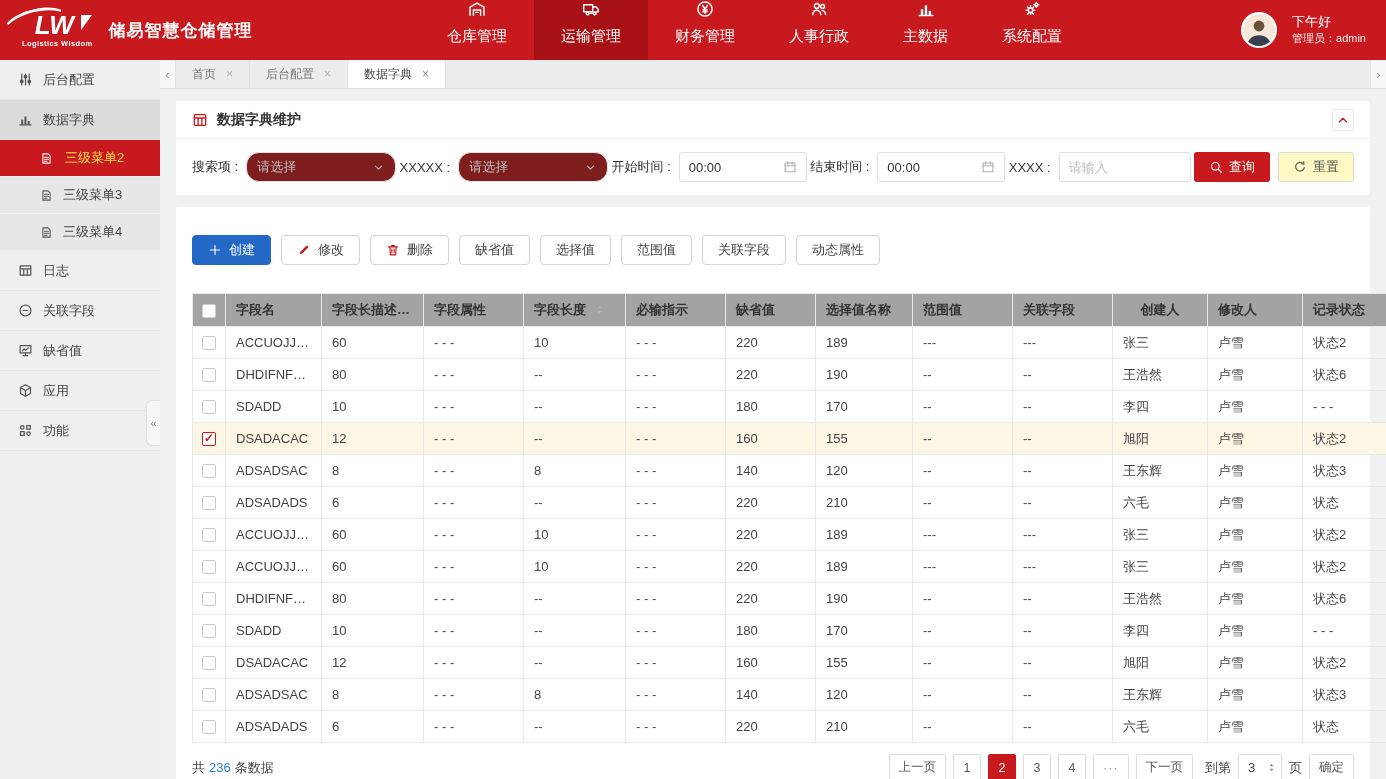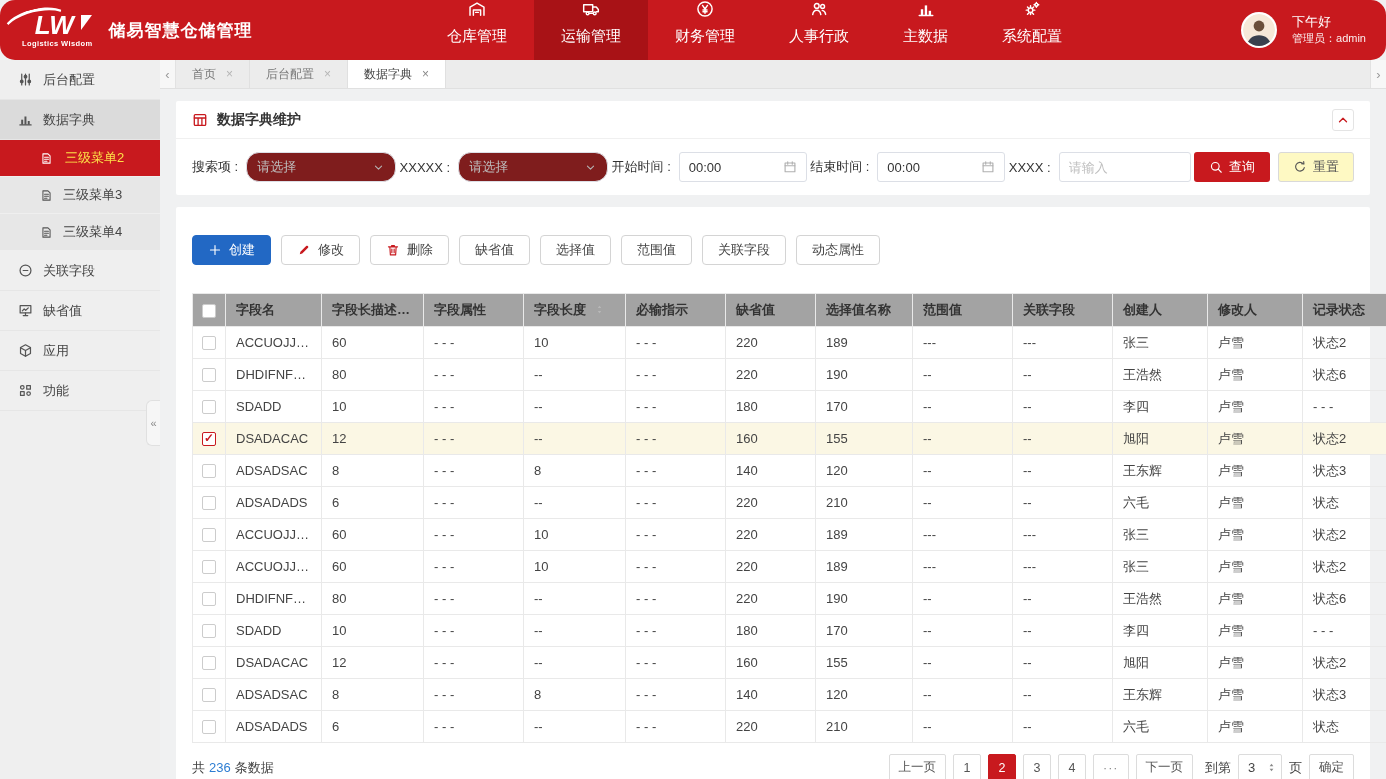--- a/index.html
+++ b/index.html
@@ -6,21 +6,21 @@
     --red:#c8191e; --red-dark:#a81216; --blue:#2268c4; --link:#2d7dd2;
     --bd:#e9e9e9; --inbd:#dcdfe6; --hl:#fbf7e4;
   }
   *{box-sizing:border-box;margin:0;padding:0;}
   body{font-family:"Liberation Sans",sans-serif;background:#fff;}
   .app{width:1386px;height:779px;display:flex;flex-direction:column;overflow:hidden;background:#f0f1f2;}
   .icon{display:inline-flex;align-items:center;justify-content:center;line-height:1;}
   .icon svg{width:1em;height:1em;display:block;}
 
   
-  .topbar{flex:0 0 60px;background:var(--red);display:flex;align-items:center;color:#fff;border-radius:15px;}
+  .topbar{flex:0 0 60px;background:var(--red);display:flex;align-items:center;color:#fff;}
   .brand{display:flex;align-items:center;gap:16px;padding:0 22px;width:420px;flex:0 0 auto;}
   .logo{display:flex;flex-direction:column;align-items:center;}
   .logo-mark{position:relative;font-style:italic;font-weight:bold;font-size:26px;line-height:26px;padding:0 16px 0 10px;}
   .logo-mark::before{content:"";position:absolute;left:-22px;top:-3px;width:62px;height:26px;
     border:2px solid transparent;border-top:3px solid #fff;border-radius:50%;transform:rotate(-14deg);}
   .logo-mark::after{content:"";position:absolute;right:-2px;top:3px;border-left:11px solid #fff;border-bottom:15px solid transparent;}
   .logo-caption{font-size:7.5px;letter-spacing:.4px;white-space:nowrap;margin-top:1px;font-weight:bold;}
   .app-title{font-size:17px;font-weight:bold;letter-spacing:1px;white-space:nowrap;}
   .topnav{flex:1;display:flex;height:100%;}
   .nav-item{display:flex;align-items:center;gap:9px;padding:0 27px;font-size:15px;cursor:pointer;white-space:nowrap;flex-direction:column;}
@@ -255,20 +255,29 @@
               <svg viewBox="0 0 16 16" fill="none" stroke="currentColor" stroke-width="1.3" stroke-linecap="round" stroke-linejoin="round">
                 <path d="M3.6 2.3h6.2l2.6 2.6v8.8H3.6z"></path>
                 <path d="M5.6 6.4h4.8M5.6 8.9h4.8M5.6 11.4h3"></path>
               </svg>
             </span>
             <span>三级菜单4</span>
           </div>
           <div class="side-item top">
             <span class="icon">
               <svg viewBox="0 0 16 16" fill="none" stroke="currentColor" stroke-width="1.3" stroke-linecap="round" stroke-linejoin="round">
+                <rect x="2.4" y="3" width="11.2" height="10"></rect>
+                <path d="M2.4 6.2h11.2M6.1 6.2V13M9.9 6.2V13"></path>
+              </svg>
+            </span>
+            <span>日志</span>
+          </div>
+          <div class="side-item top">
+            <span class="icon">
+              <svg viewBox="0 0 16 16" fill="none" stroke="currentColor" stroke-width="1.3" stroke-linecap="round" stroke-linejoin="round">
                 <circle cx="8" cy="8" r="5.8"></circle>
                 <path d="M5.5 8h5"></path>
               </svg>
             </span>
             <span>关联字段</span>
           </div>
           <div class="side-item top">
             <span class="icon">
               <svg viewBox="0 0 16 16" fill="none" stroke="currentColor" stroke-width="1.3" stroke-linecap="round" stroke-linejoin="round">
                 <rect x="2.3" y="2.8" width="11.4" height="7.8"></rect>
@@ -471,21 +480,21 @@
                         <svg viewBox="0 0 16 16">
                           <path d="M8 2.4l2.5 3.3h-5z" fill="currentColor"></path>
                           <path d="M8 13.6l-2.5-3.3h5z" fill="currentColor"></path>
                         </svg>
                       </span></th>
                     <th style="width: 100px;"><span>必输指示</span></th>
                     <th style="width: 90px;"><span>缺省值</span></th>
                     <th style="width: 97px;"><span>选择值名称</span></th>
                     <th style="width: 100px;"><span>范围值</span></th>
                     <th style="width: 100px;"><span>关联字段</span></th>
-                    <th style="width: 95px;"><span>创建人</span></th>
+                    <th style="width: 95px; text-align: center;"><span>创建人</span></th>
                     <th style="width: 95px;"><span>修改人</span></th>
                     <th style="width: 90px;"><span>记录状态</span></th>
                   </tr>
                 </thead>
               <tbody id="tbody">
                   <tr class="">
                     <td class="col-cb"><span class="cb"></span></td>
                     <td>ACCUOJJDJN</td>
                     <td>60</td>
                     <td>- - -</td>

